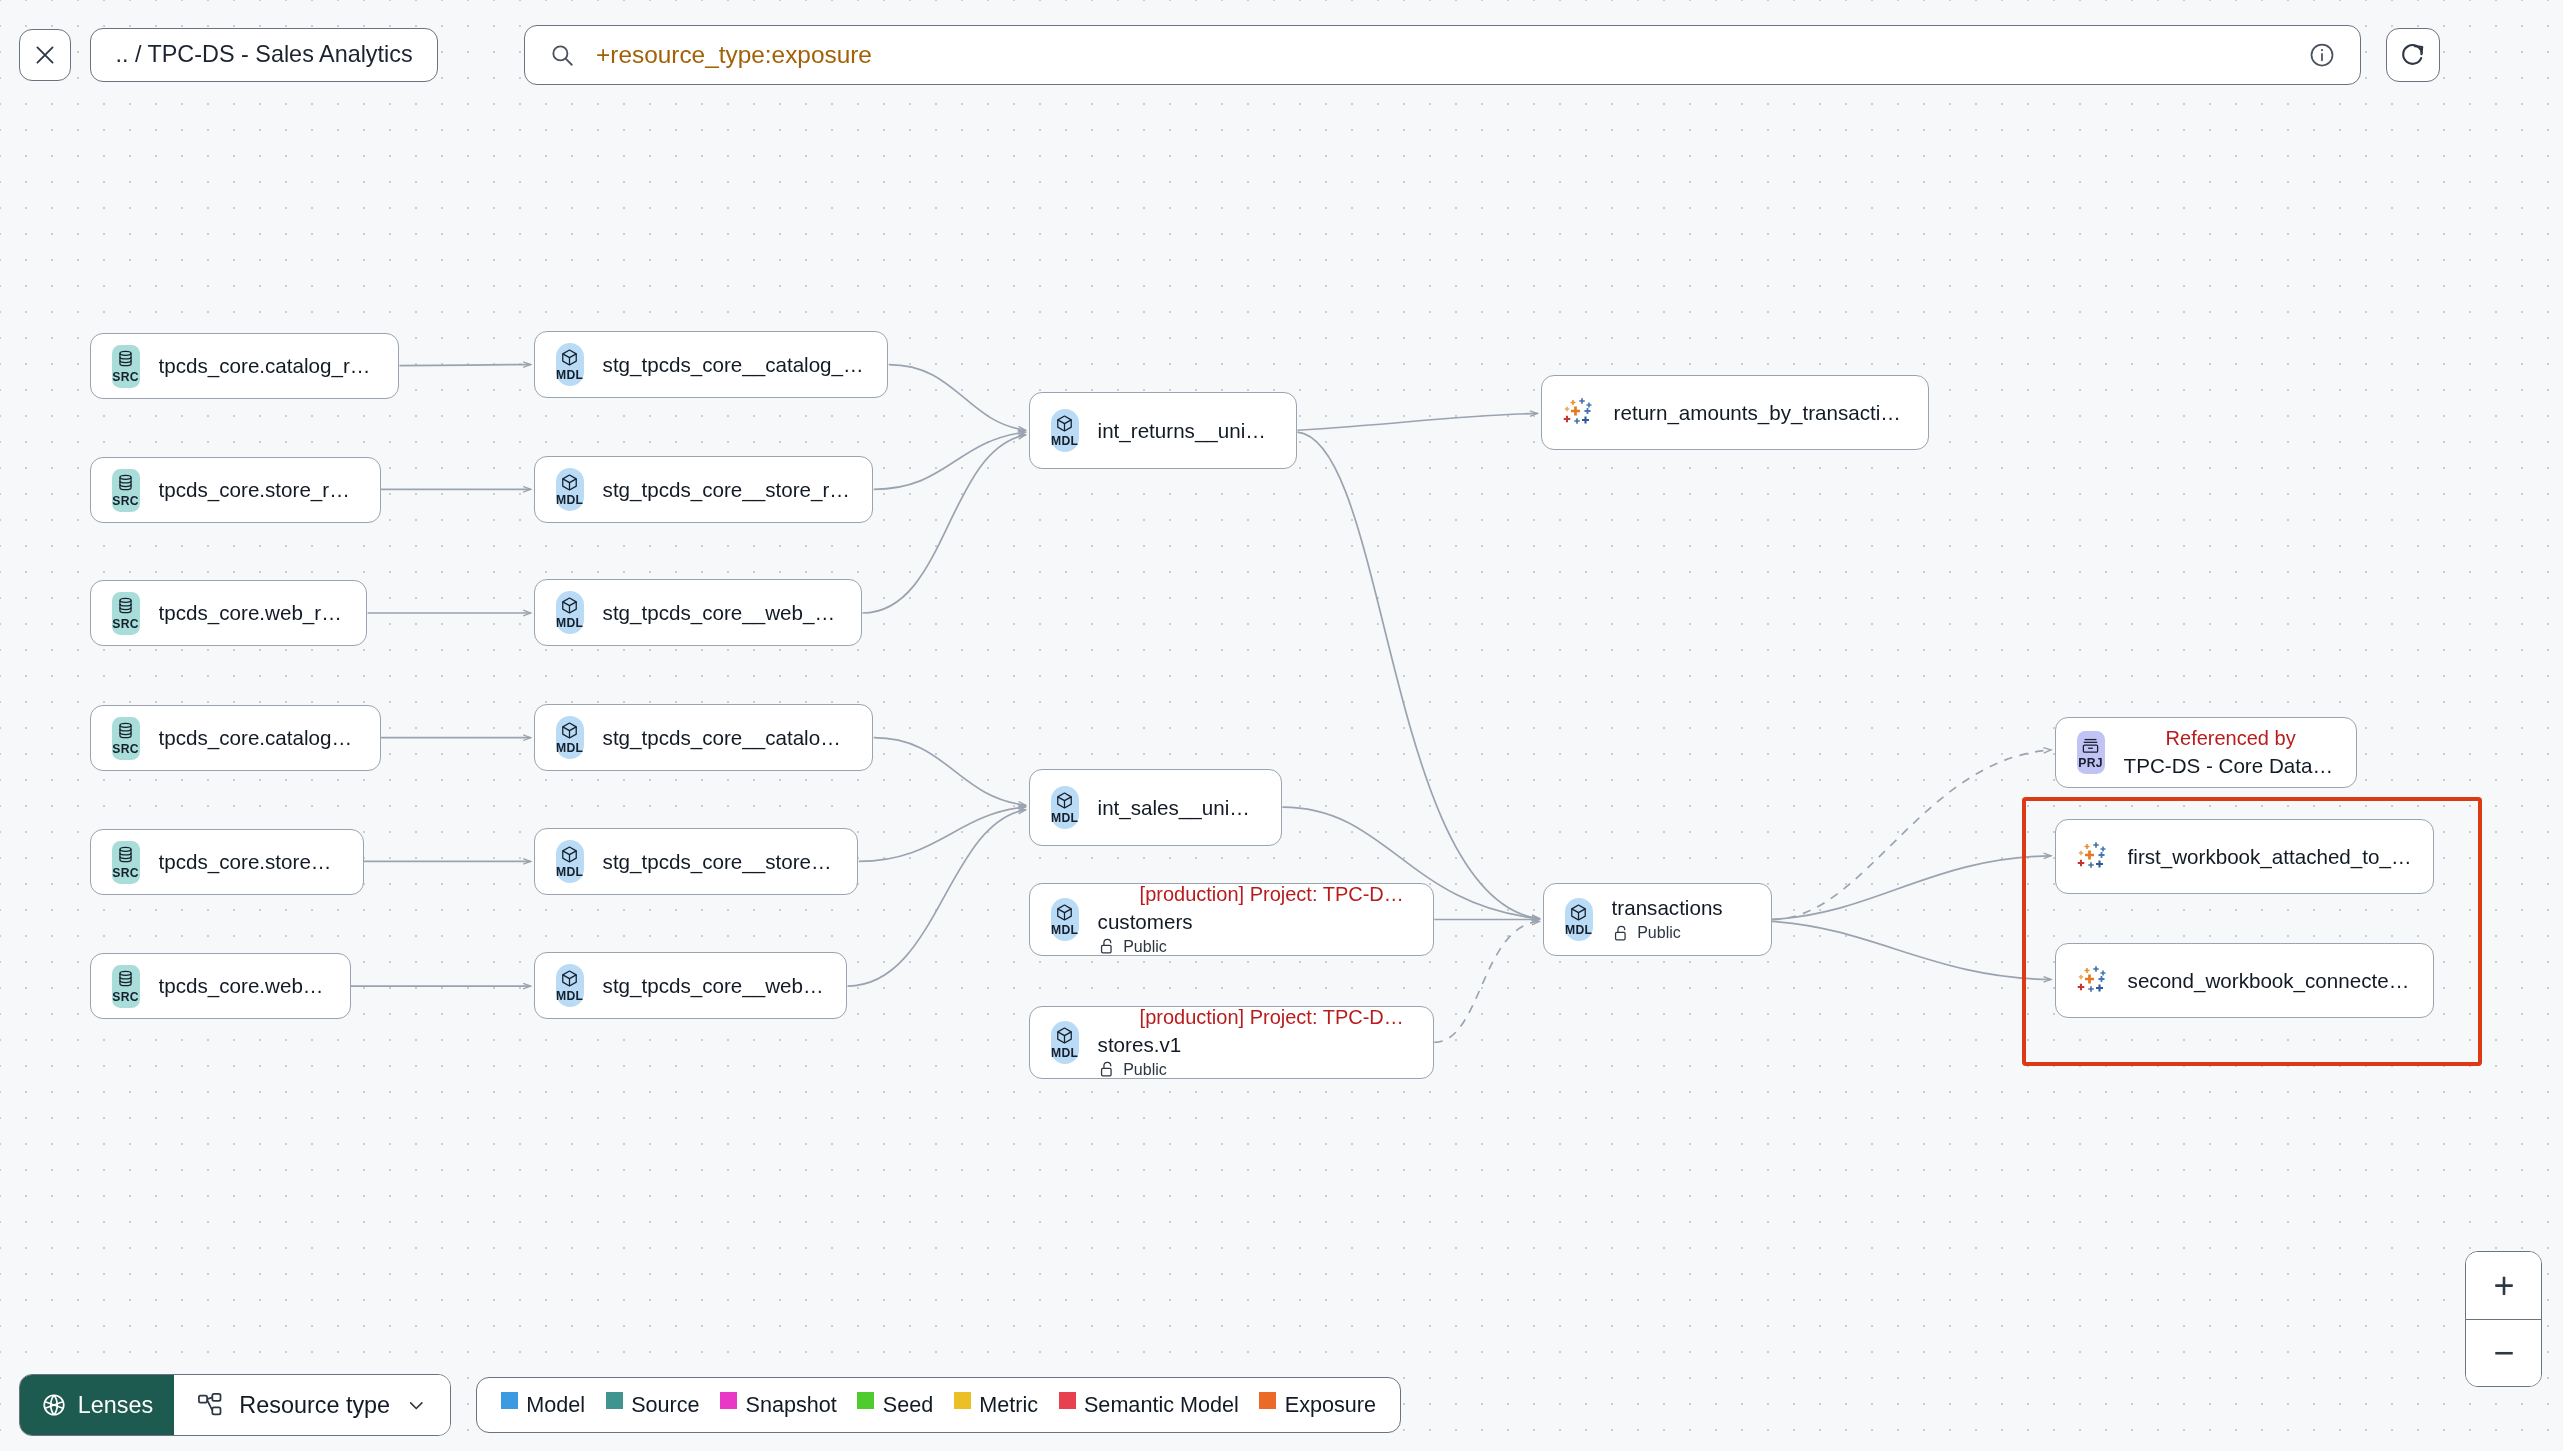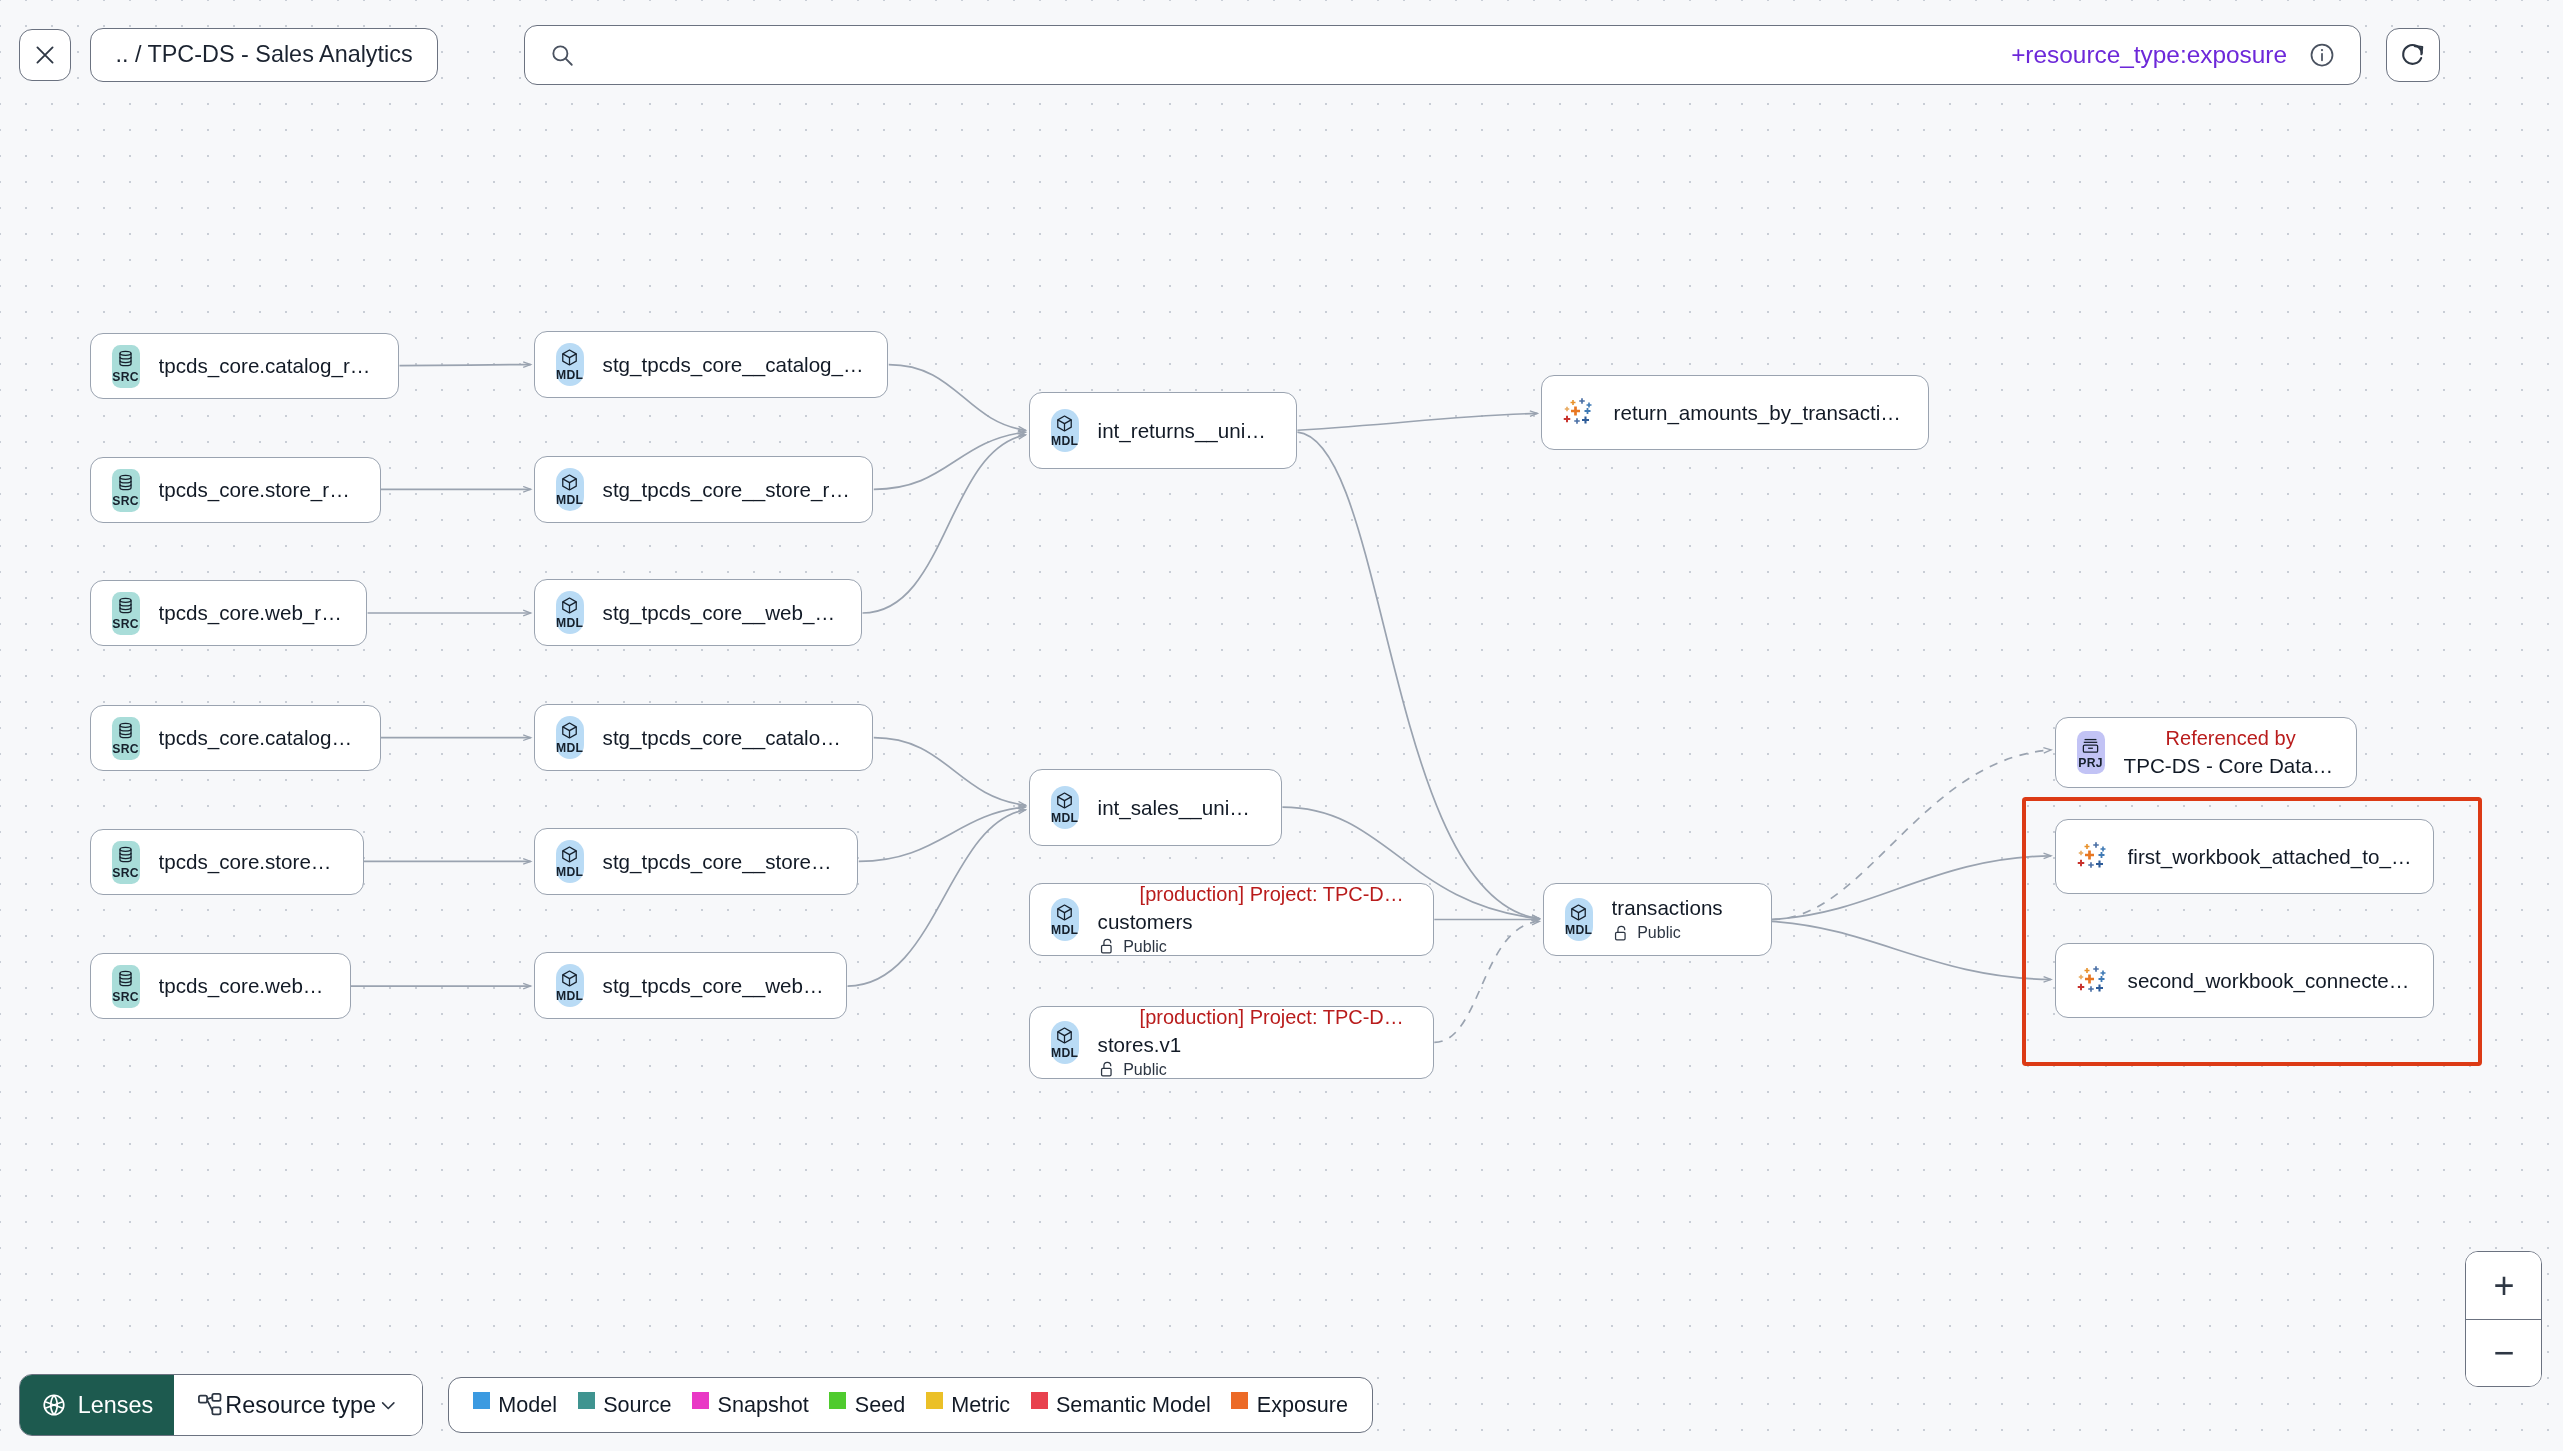--- a/index.html
+++ b/index.html
@@ -58,24 +58,23 @@
     padding: 0 24.4px;
     gap: 20.6px;
     border-radius: 13px;
     max-width: 1837px;
   }
   #search-input {
     flex: 1 1 auto;
     border: none;
     outline: none;
     font-size: 24.4px;
-    color: #6d28d9;
+    color: #a16207;
     font-family: "Liberation Sans", sans-serif;
     background: transparent;
-    text-align: right;
   }
   #refresh-btn { width: 54px; height: 54px; flex: 0 0 auto; margin-left: 5.6px; }
   .icon-svg { display: block; }
 
   
   #canvas {
     position: absolute;
     inset: 0;
   }
   #edges {
@@ -176,21 +175,21 @@
     align-items: center;
     gap: 11.2px;
     padding: 0 20.6px;
     font-size: 23.4px;
   }
   #resource-type-tab {
     background: #ffffff;
     height: 100%;
     display: flex;
     align-items: center;
-    gap: 1px;
+    gap: 15px;
     padding: 0 22.5px;
     font-size: 23.4px;
     color: #121a26;
   }
   #legend {
     display: flex;
     align-items: center;
     height: 56px;
     background: #ffffff;
     border: 1.5px solid #6b7280;

